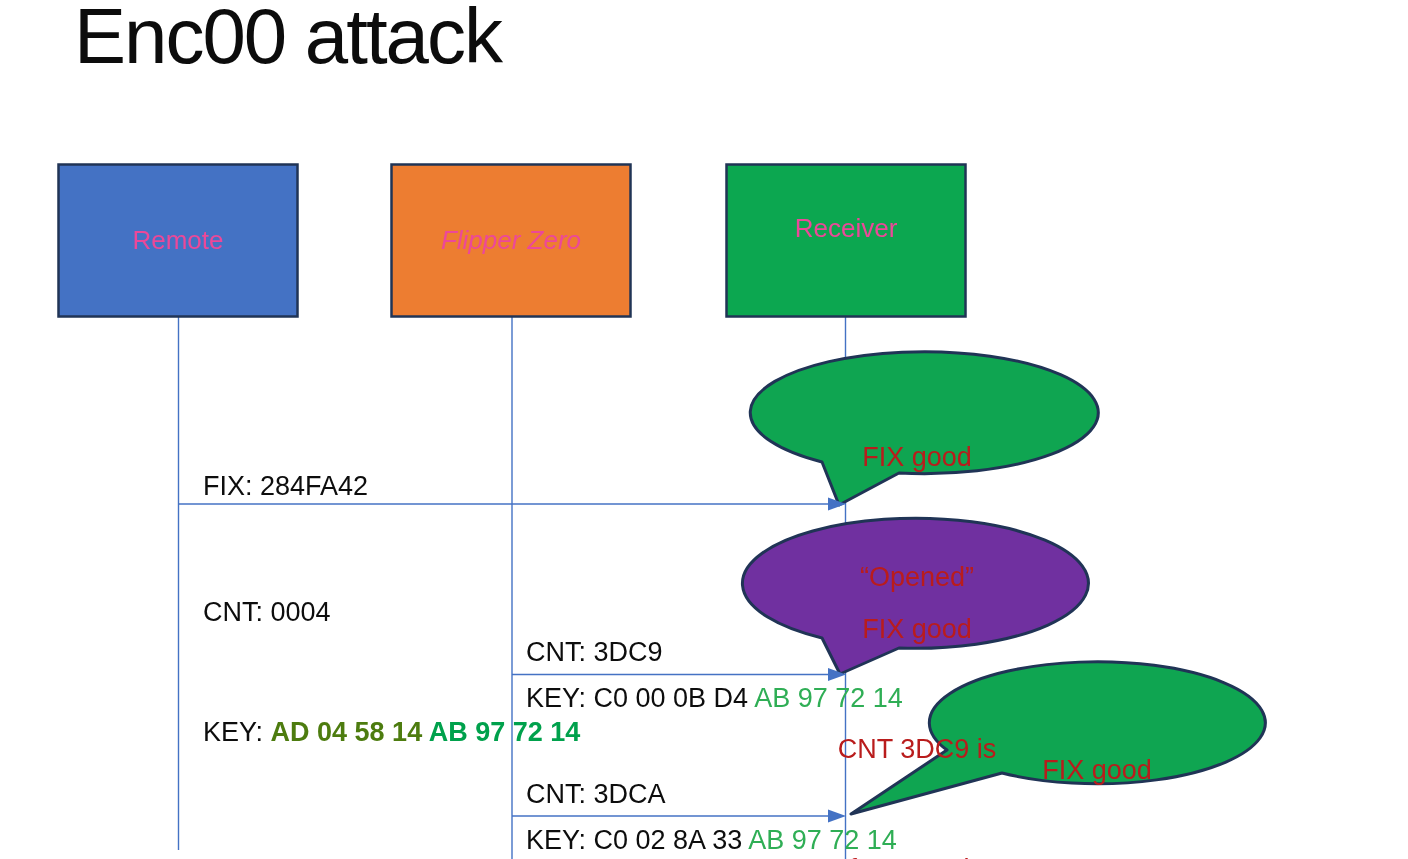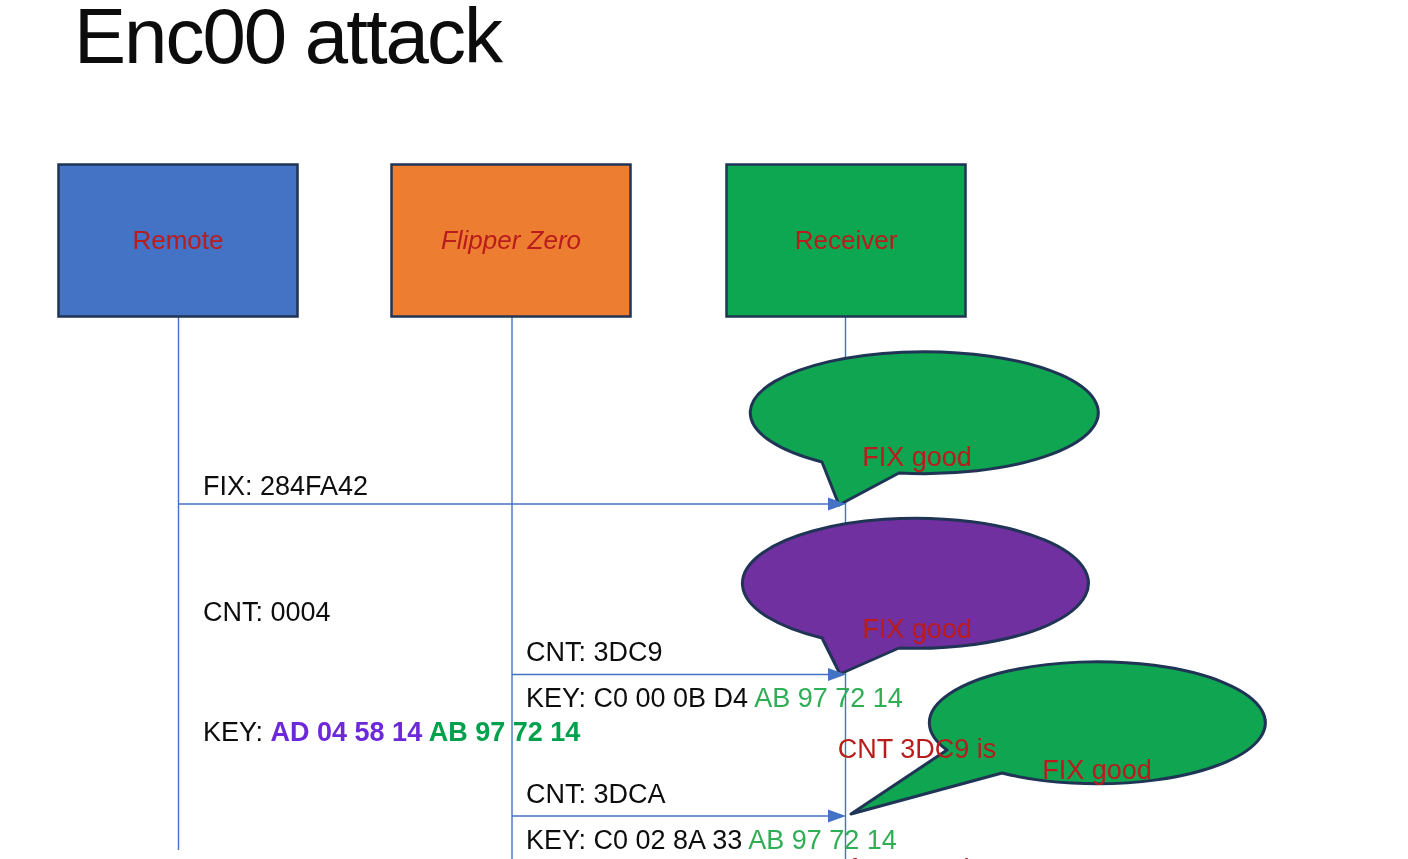--- a/index.html
+++ b/index.html
@@ -12,26 +12,26 @@
     position:absolute;left:74px;top:-6px;margin:0;
     font-size:78px;font-weight:400;letter-spacing:-2px;color:#0c0c0c;line-height:84px;
   }
   .lifeline{stroke:#4472C4;stroke-width:1.4;}
   .actor{stroke:#203456;stroke-width:2.5;}
   .msgline{stroke:#4472C4;stroke-width:1.4;}
   .ah{fill:#4472C4;}
   .callout{stroke:#203456;stroke-width:3;stroke-linejoin:round;}
   .actor-label{
     position:absolute;height:152px;display:flex;align-items:center;justify-content:center;
-    color:#b91c1c;font-size:26px;font-weight:400;border-radius:27px;
+    color:#ec4899;font-size:26px;font-weight:400;border-radius:27px;
   }
   .msg{
     position:absolute;font-size:27px;line-height:40px;color:#0d0d0d;white-space:pre;margin-left:10px;
   }
-  .kred{color:#6d28d9;font-weight:bold;}
+  .kred{color:#4d7c0f;font-weight:bold;}
   .kgreenb{color:#00A14C;font-weight:bold;}
   .kgreen{color:#2FAE55;}
   .callout-text{
     position:absolute;color:#b91c1c;font-size:27px;line-height:40px;text-align:center;white-space:pre;
   }
 </style>
 </head>
 <body>
 
 <div class="slide">
@@ -56,36 +56,37 @@
 
     <polygon class="ah" points="846,504 828,497.5 828,510.5"></polygon>
     <polygon class="ah" points="846,674.5 828,668 828,681"></polygon>
     <polygon class="ah" points="846,816 828,809.5 828,822.5"></polygon>
   </svg>
 
   <h1 class="title">Enc00 attack</h1>
 
   <div class="actor-label" style="left:58px;top:164px;width:240px;">Remote</div>
   <div class="actor-label" style="left:391px;top:164px;width:240px;font-style:italic;">Flipper Zero</div>
-  <div class="actor-label" style="left:726px;top:164px;width:240px;">Receiver</div>
+  <div class="actor-label" style="left:726px;top:152px;width:240px;">Receiver</div>
 
   <div class="msg" style="left:193px;top:466px;">FIX: 284FA42</div>
   <div class="msg" style="left:193px;top:512px;">
     <div>CNT: 0004</div>
     <div><span>KEY: </span><span class="kred">AD 04 58 14 </span><span class="kgreenb">AB 97 72 14</span></div>
   </div>
 
   <div class="msg" style="left:516px;top:632px;">CNT: 3DC9</div>
   <div class="msg" style="left:516px;top:678px;"><span>KEY: C0 00 0B D4 </span><span class="kgreen">AB 97 72 14</span></div>
 
   <div class="msg" style="left:516px;top:774px;">CNT: 3DCA</div>
   <div class="msg" style="left:516px;top:820px;"><span>KEY: C0 02 8A 33 </span><span class="kgreen">AB 97 72 14</span></div>
 
   <div class="callout-text" style="left:767px;top:357px;width:300px;">
     <div>FIX good</div>
+    <div>“Opened”</div>
   </div>
   <div class="callout-text" style="left:767px;top:529px;width:300px;">
     <div>FIX good</div>
     <div>CNT 3DC9 is</div>
     <div>future code</div>
   </div>
   <div class="callout-text" style="left:947px;top:670px;width:300px;">
     <div>FIX good</div>
     
     

